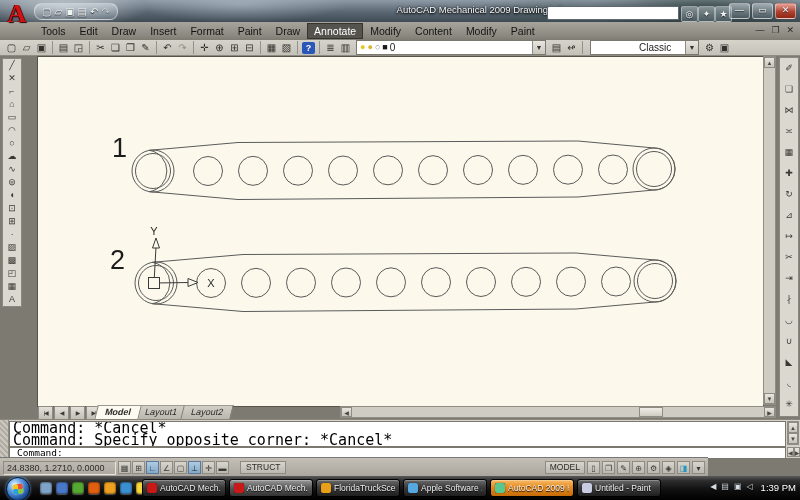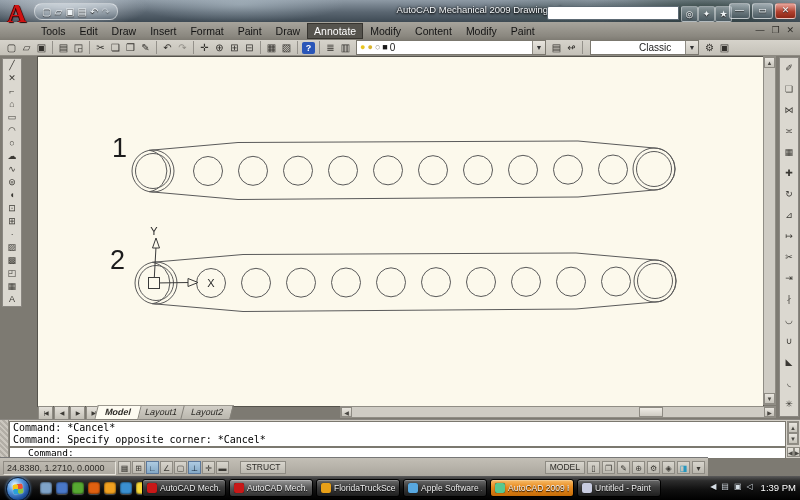--- a/index.html
+++ b/index.html
@@ -91,27 +91,27 @@
     border:1px solid #908d85;box-sizing:border-box;}
   #hscroll .scar{height:10px;width:11px;line-height:10px;}
   #hthumb{position:absolute;left:298px;top:0;width:24px;height:10px;
     background:linear-gradient(#efece5,#cfccc3);border:1px solid #8e8b83;box-sizing:border-box;}
   
   #command{position:absolute;left:0;top:419px;width:800px;height:38px;background:#d6d2ca;
     border-top:1px solid #8a8781;}
   #cmd-grip{position:absolute;left:0;top:0;width:8px;height:38px;
     background:repeating-linear-gradient(45deg,#b2aea6 0 2px,#cbc7bf 2px 4px);border-right:1px solid #8e8b83;}
   #cmd-hist{position:absolute;left:9px;top:1px;right:14px;height:24px;background:#fff;
-    border:1px solid #7b786f;font-family:"DejaVu Sans Mono",monospace;font-size:10px;
+    border:1px solid #7b786f;font-family:"DejaVu Sans Mono",monospace;font-size:15px;
     color:#000;padding:0 3px;overflow:hidden;}
   .cline{line-height:12px;white-space:pre;}
   #cmd-vscroll{position:absolute;right:1px;top:1px;width:12px;height:24px;background:#cfccc4;border:1px solid #908d85;box-sizing:border-box;}
   #cmd-input{position:absolute;left:9px;top:27px;right:14px;height:10px;background:#fff;
     border:1px solid #7b786f;font-family:"DejaVu Sans Mono",monospace;font-size:9.5px;
-    line-height:10px;color:#000;padding:0 18px;}
+    line-height:10px;color:#000;padding:0 7px;}
   #cmd-hscroll{position:absolute;right:1px;top:27px;width:12px;height:11px;display:flex;}
   
   #statusbar{position:absolute;left:0;top:457px;width:708px;height:19px;
     background:linear-gradient(#c3bfb6,#a9a59c);border-top:1px solid #777;}
   #coords{position:absolute;left:3px;top:3px;width:108px;height:12px;line-height:12px;
     font-size:9px;color:#2f2d29;padding-left:3px;
     border:1px solid #8f8b83;border-right-color:#e6e3db;border-bottom-color:#e6e3db;}
   #status-toggles{position:absolute;left:118px;top:3px;display:flex;gap:1px;}
   .stbtn{display:inline-block;width:13px;height:13px;line-height:13px;text-align:center;
     font-size:8px;color:#3b3934;background:linear-gradient(#d8d5cd,#bbb8af);

